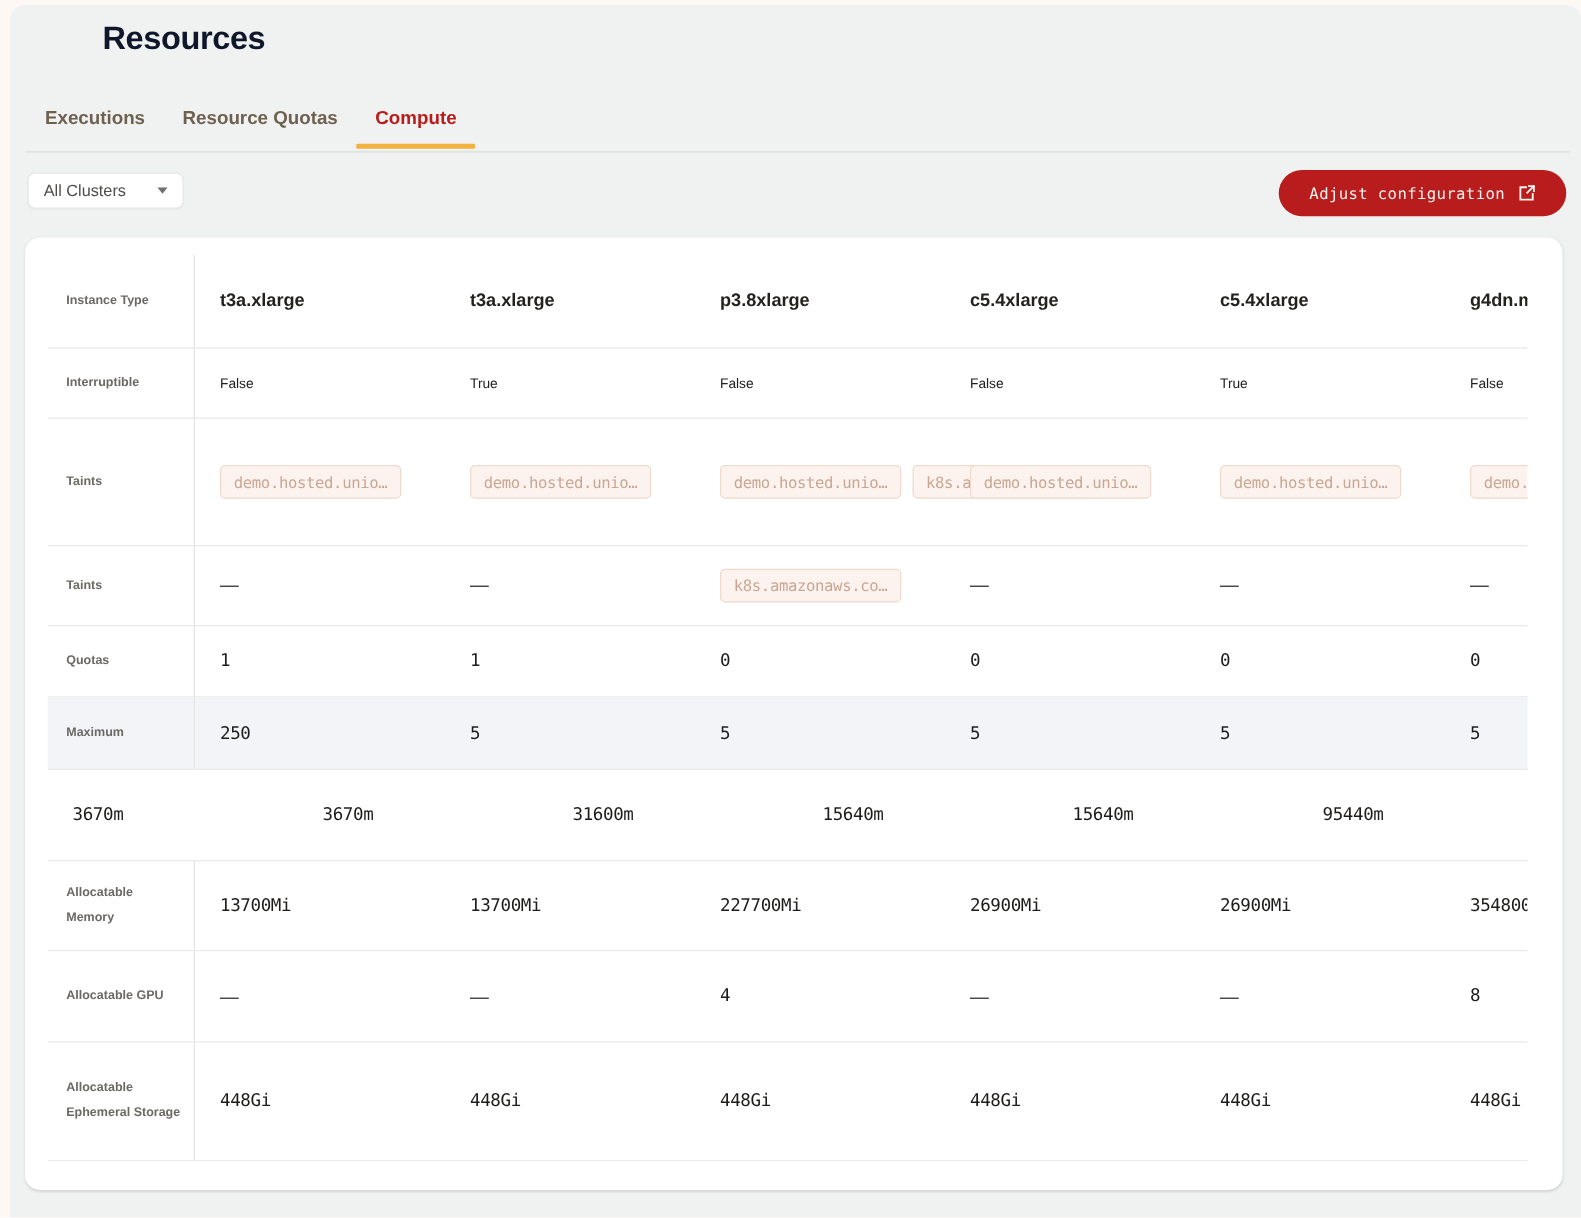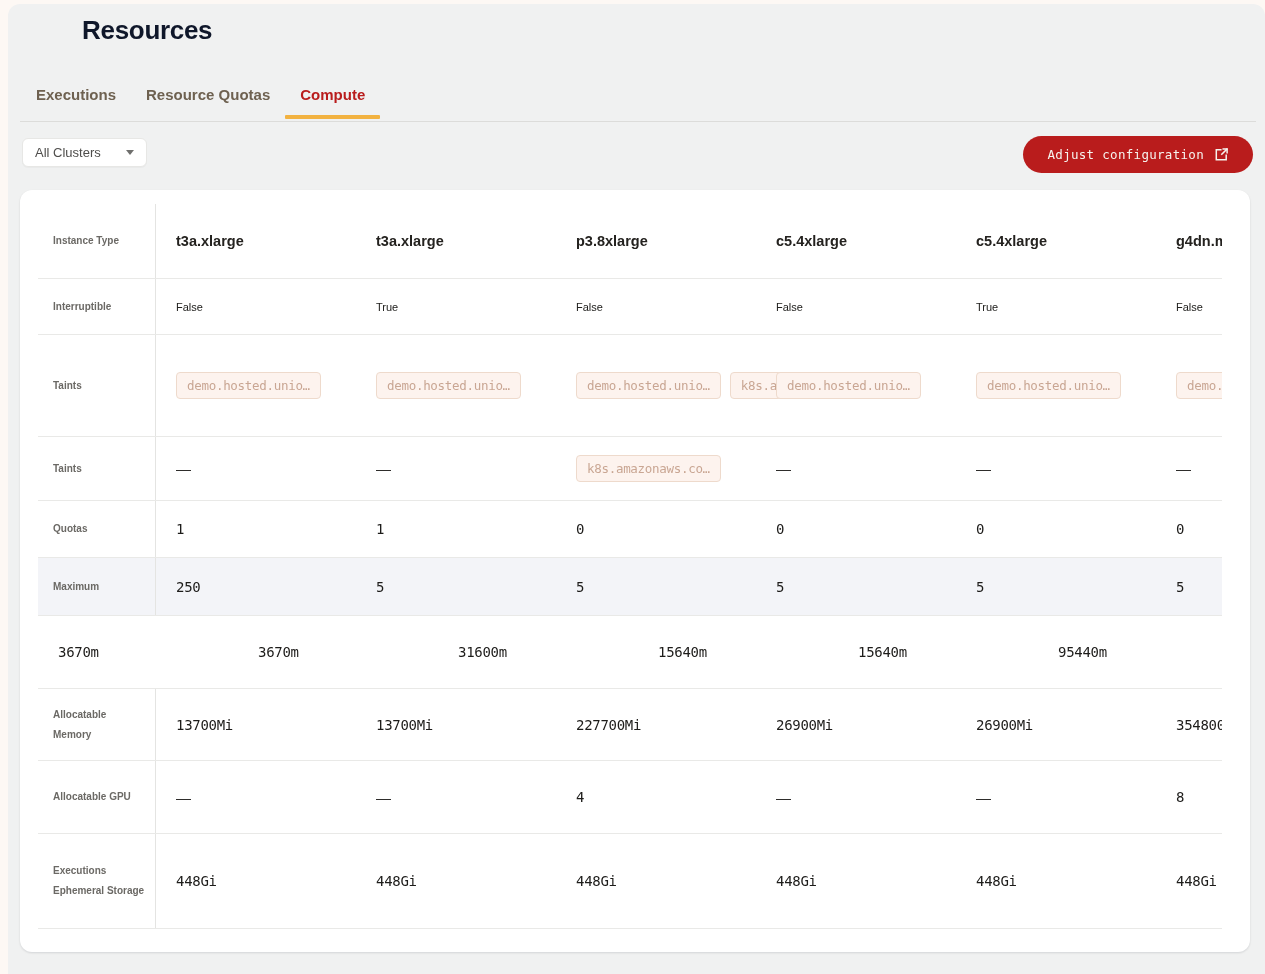--- a/index.html
+++ b/index.html
@@ -354,21 +354,21 @@
             </div>
             <div class="dcell">
               <div class="dash">—</div>
             </div>
             <div class="dcell">
               <div class="v-mono">8</div>
             </div>
           </div>
           <div class="trow" style="height: 95px;">
             <div class="lcell">
-              <span>Executions Ephemeral Storage</span>
+              <span>Allocatable Ephemeral Storage</span>
             </div>
             <div class="dcell">
               <div class="v-mono">448Gi</div>
             </div>
             <div class="dcell">
               <div class="v-mono">448Gi</div>
             </div>
             <div class="dcell">
               <div class="v-mono">448Gi</div>
             </div>

